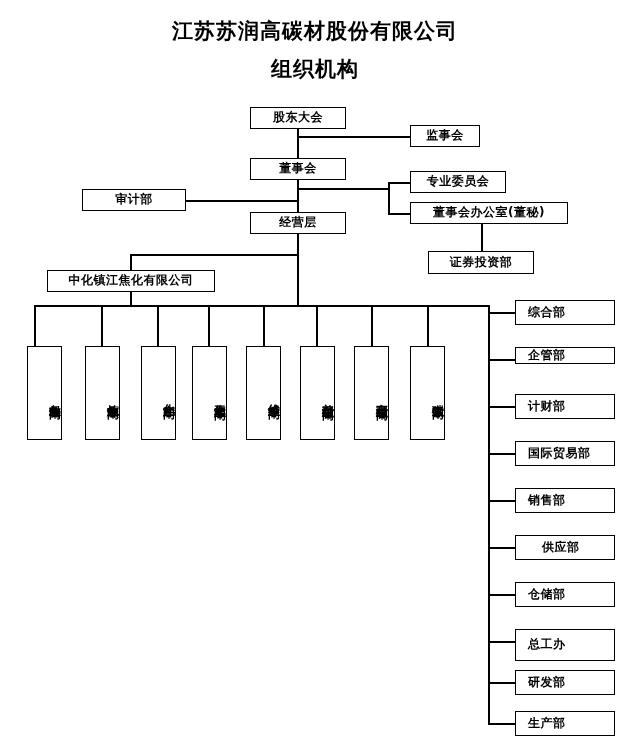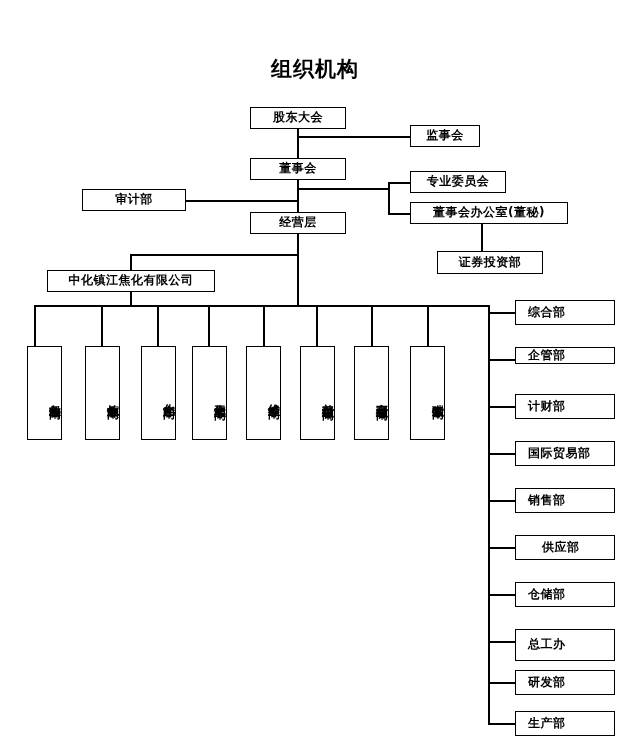--- a/index.html
+++ b/index.html
@@ -59,37 +59,38 @@
   
   .ln{position:absolute;background:#000;}
   .lnh{height:1.5px;}
   .lnv{width:1.5px;}
 </style>
 </head>
 <body>
 
 <div id="chart">
 
+  <div class="title-line" id="title1">江苏苏润高碳材股份有限公司</div>
   <div class="title-line" id="title2">组织机构</div>
 
   <div class="box" style="left:250px;top:107px;width:96px;height:22px;">股东大会</div>
 
   <div class="box" style="left:410px;top:125px;width:70px;height:22px;">监事会</div>
 
   <div class="box" style="left:250px;top:158px;width:96px;height:22px;">董事会</div>
 
   <div class="box" style="left:410px;top:171px;width:96px;height:22px;">专业委员会</div>
 
   <div class="box" style="left:410px;top:202px;width:158px;height:22px;">董事会办公室(董秘)</div>
 
   <div class="box" style="left:82px;top:189px;width:104px;height:22px;">审计部</div>
 
   <div class="box" style="left:250px;top:212px;width:96px;height:22px;">经营层</div>
 
-  <div class="box" style="left:428px;top:251px;width:106px;height:23px;margin-left:9px;">证券投资部</div>
+  <div class="box" style="left:428px;top:251px;width:106px;height:23px;">证券投资部</div>
 
   <div class="box" style="left:47px;top:270px;width:168px;height:22px;">中化镇江焦化有限公司</div>
 
   <div class="ln lnv" style="left:297px;top:129px;height:29px;"></div>
 
   <div class="ln lnh" style="left:297px;top:136px;width:113px;"></div>
 
   <div class="ln lnv" style="left:297px;top:180px;height:32px;"></div>
 
   <div class="ln lnh" style="left:186px;top:200px;width:112px;"></div>

